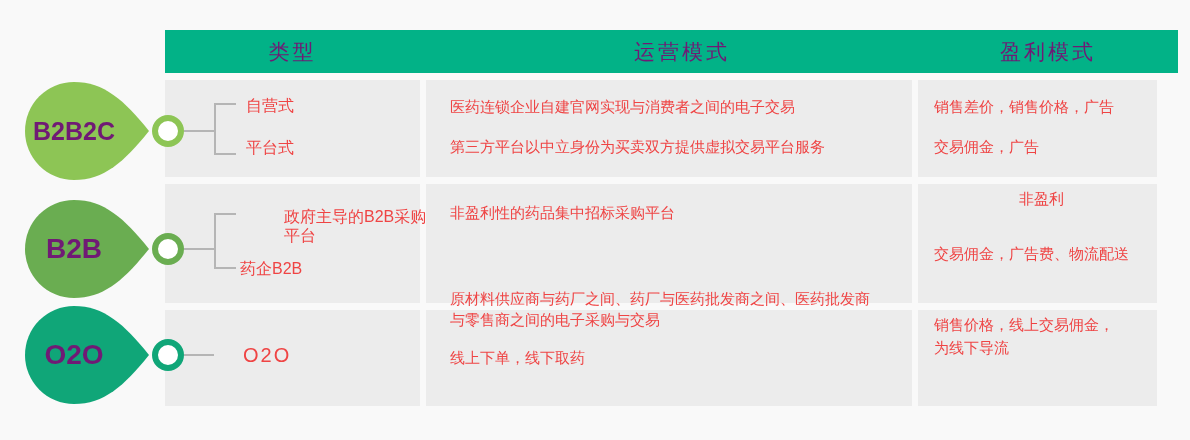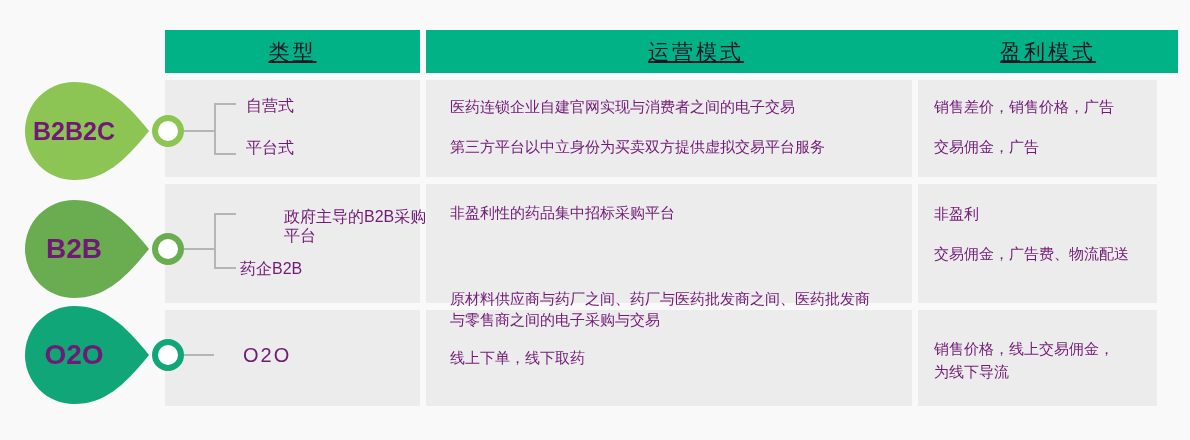--- a/index.html
+++ b/index.html
@@ -7,38 +7,38 @@
     background:#F9F9F9;
     font-family:"Liberation Sans","DejaVu Sans",sans-serif;
   }
   .canvas {
     position:relative; width:1190px; height:440px;
     background:#F9F9F9; overflow:hidden;
   }
   
   .hdr {
     position:absolute; top:30px; height:43px;
-    background:#02B287; color:#0f172a;
+    background:#02B287; color:#701a75;
     display:flex; align-items:center; justify-content:center;
-    font-size:21px; letter-spacing:3px;text-decoration:underline;
+    font-size:21px; letter-spacing:3px;
   }
   .hdr1 { left:165px; width:255px; }
-  .hdr2 { left:426px; width:540px; }
+  .hdr2 { left:412px; width:540px; }
   .hdr3 { left:918px; width:260px; }
   
   .cell { position:absolute; background:#ECECEC; }
   .c1 { left:165px; width:255px; }
   .c2 { left:426px; width:486px; }
   .c3 { left:918px; width:239px; }
   .r1 { top:80px;  height:97px; }
   .r2 { top:184px; height:119px; }
   .r3 { top:310px; height:96px; }
   
   .txt {
-    position:absolute; color:#701a75;
+    position:absolute; color:#ef4444;
     font-size:15px; line-height:21px;
   }
   .type-label { font-size:16px; line-height:20px; }
   .o2o-label  { font-size:20px; line-height:24px; letter-spacing:2px; }
   
   .badge { position:absolute; left:22px; width:130px; height:104px; }
   .badge svg { display:block; }
   .badge-label {
     position:absolute; left:0; top:0; width:104px; height:104px;
     display:flex; align-items:center; justify-content:center;
@@ -114,20 +114,20 @@
   <div class="txt type-label" style="left:246px;top:138px;">平台式</div>
   <div class="txt" style="left:450px;top:96px;width:450px;">医药连锁企业自建官网实现与消费者之间的电子交易</div>
   <div class="txt" style="left:450px;top:136px;width:450px;">第三方平台以中立身份为买卖双方提供虚拟交易平台服务</div>
   <div class="txt" style="left:934px;top:96px;width:215px;">销售差价，销售价格，广告</div>
   <div class="txt" style="left:934px;top:136px;width:215px;">交易佣金，广告</div>
 
   <div class="txt type-label" style="left:240px;top:207px;width:150px;line-height:19px;margin-left:44px;">政府主导的B2B采购平台</div>
   <div class="txt type-label" style="left:240px;top:259px;">药企B2B</div>
   <div class="txt" style="left:450px;top:202px;width:450px;">非盈利性的药品集中招标采购平台</div>
   <div class="txt" style="left:450px;top:242px;width:424px;margin-top:46px;">原材料供应商与药厂之间、药厂与医药批发商之间、医药批发商与零售商之间的电子采购与交易</div>
-  <div class="txt" style="left:934px;top:203px;width:215px;">非盈利</div>
+  <div class="txt" style="left:934px;top:188px;width:215px;text-align:center;">非盈利</div>
   <div class="txt" style="left:934px;top:243px;width:215px;">交易佣金，广告费、物流配送</div>
 
   <div class="txt o2o-label" style="left:243px;top:343px;">O2O</div>
   <div class="txt" style="left:450px;top:347px;width:450px;">线上下单，线下取药</div>
-  <div class="txt" style="left:934px;top:337px;width:190px;line-height:23px;">销售价格，线上交易佣金，为线下导流</div>
+  <div class="txt" style="left:934px;top:314px;width:190px;line-height:23px;font-family:Liberation Serif, serif;">销售价格，线上交易佣金，为线下导流</div>
 
 </div>
 
 </body></html>

